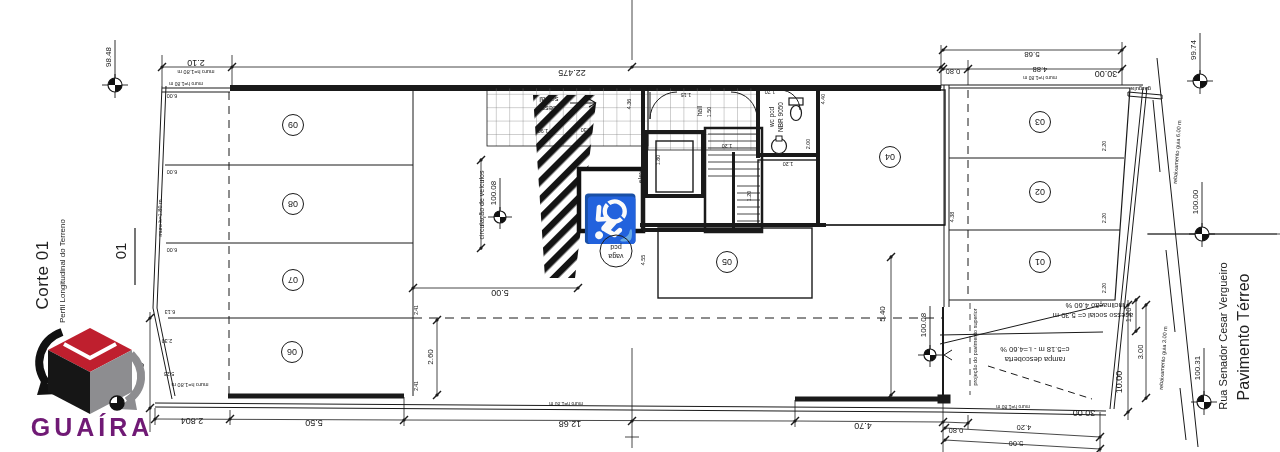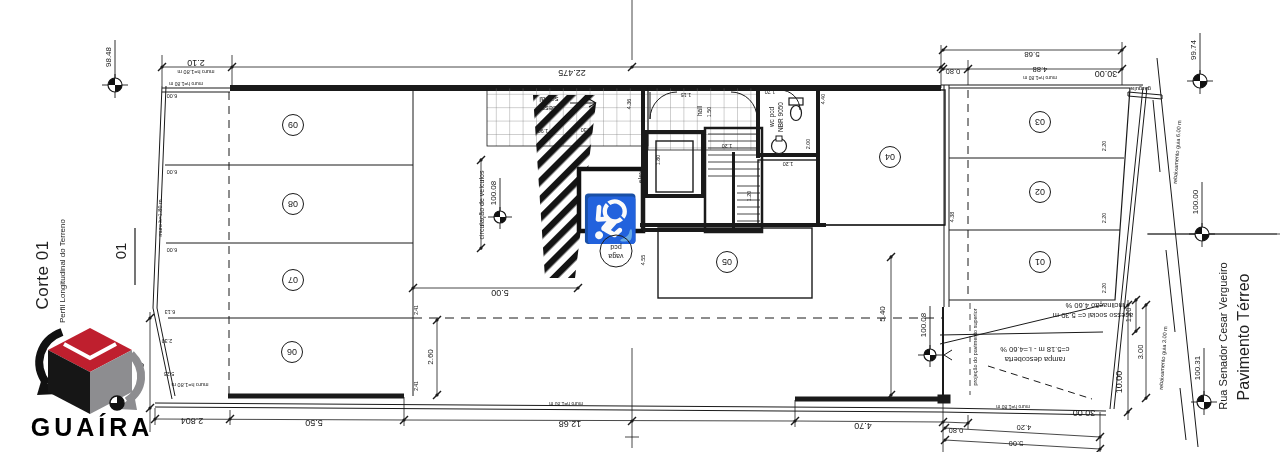--- a/index.html
+++ b/index.html
@@ -7,21 +7,21 @@
          font-family:"Liberation Sans",sans-serif;color:#1a1a1a;}
   #plan{position:absolute;left:0;top:0;}
   .ov{position:absolute;white-space:nowrap;color:#222;line-height:1.05;}
   .rot-ccw{transform:translate(-50%,-50%) rotate(-90deg);}
   .center{transform:translate(-50%,-50%);}
   #corte-title{font-size:17px;letter-spacing:.5px;}
   #corte-sub{font-size:8px;}
   #section-mark{font-size:15px;}
   #street-name{font-size:11px;}
   #street-level{font-size:16px;}
-  #logo-word{font-size:25px;font-weight:bold;letter-spacing:4px;color:#000000;}
+  #logo-word{font-size:25px;font-weight:bold;letter-spacing:4px;color:#701a75;}
   svg text{font-family:"Liberation Sans",sans-serif;fill:#1a1a1a;}
 </style>
 </head>
 <body>
 
 <div id="sheet">
 
 <svg id="plan" width="1280" height="452" viewBox="0 0 1280 452">
   <defs>
     <pattern id="tiles" width="13.4" height="13.4" patternUnits="userSpaceOnUse">

